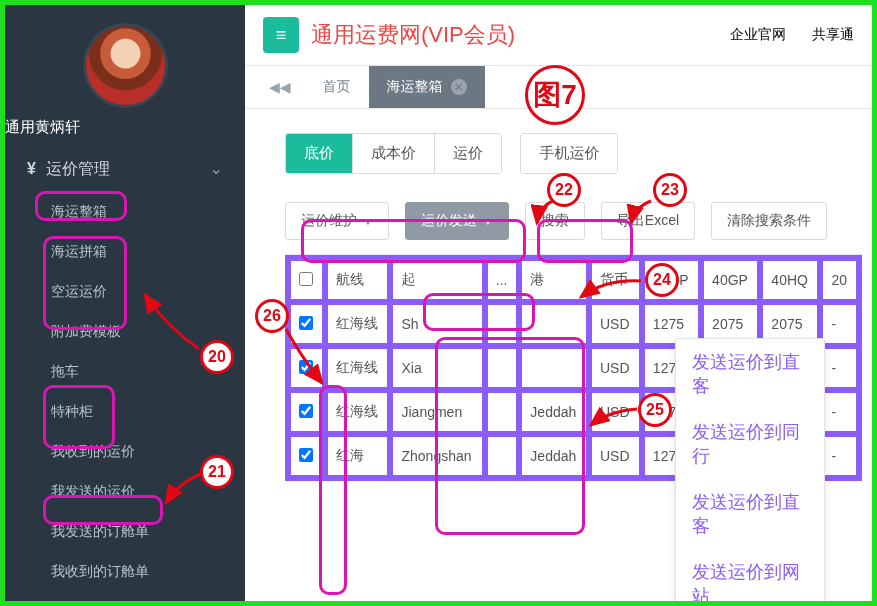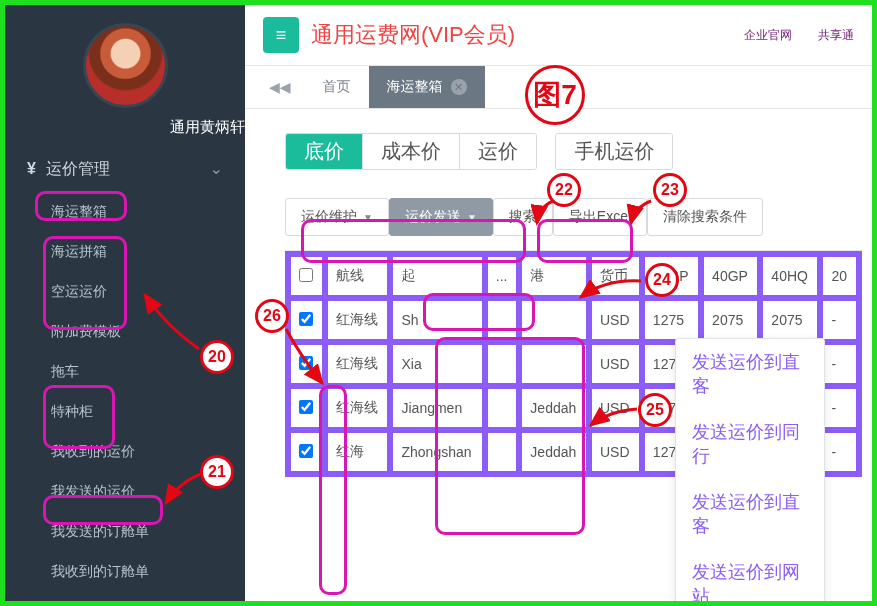--- a/index.html
+++ b/index.html
@@ -1,43 +1,43 @@
 <!DOCTYPE html>
 <html><head>
 <meta charset="utf-8">
 <style>
 *{box-sizing:border-box;margin:0;padding:0;font-family:"Microsoft YaHei",Arial,sans-serif}
 body{width:877px;height:606px;overflow:hidden;border:5px solid #1ee01e;position:relative;background:#fff}
 .page{display:flex;height:100%}
 .sidebar{width:240px;background:#2b3643;color:#b8c3cd;height:100%;overflow:hidden}
-.profile{text-align:right;padding:18px 0 10px}
+.profile{text-align:left;padding:18px 0 10px}
 .avatar{width:85px;height:85px;border-radius:50%;margin:0 auto 10px;background:radial-gradient(circle at 50% 35%,#f4d0b5 0 22%,#c75b3a 24% 38%,#7a2f1a 40% 55%,#b72e2a 58% 100%);border:3px solid #3a4554}
 .uname{color:#fff;font-size:15px}
 .menu-group{padding:12px 22px;display:flex;align-items:flex-start;justify-content:space-between;color:#cfd7df;cursor:pointer}
 .yen{color:#cfd7df;margin-right:10px;font-weight:bold}
 .chev{color:#8a97a3}
 .sub{padding:0}
 .sub li{list-style:none;padding:11px 22px 11px 46px;font-size:14px;color:#b8c3cd;cursor:pointer}
 .main{flex:1;background:#fff;position:relative;overflow:hidden}
 .topbar{display:flex;align-items:center;padding:12px 18px;border-bottom:1px solid #e5e5e5}
 .burger{width:36px;height:36px;background:#1abc9c;border-radius:4px;display:flex;align-items:center;justify-content:center;color:#fff;font-size:18px;margin-right:12px}
 .title{font-size:22px;color:#ef4444}
-.toplinks{margin-left:auto;display:flex;gap:26px;color:#701a75;font-size:12px}
+.toplinks{margin-left:auto;display:flex;gap:26px;color:#000000;font-size:14px}
 .tabs{display:flex;align-items:center;border-bottom:1px solid #e5e5e5;padding:0 10px}
 .tab-back{padding:10px 14px;color:#9aa3ad;font-size:14px}
 .tab{padding:12px 18px;color:#7a848f;font-size:14px;display:flex;align-items:center;gap:8px}
 .tab.active{background:#6b7884;color:#fff}
 .tab.active .x{background:#9aa3ad;color:#6b7884;border-radius:50%;width:16px;height:16px;display:inline-flex;align-items:center;justify-content:center;font-size:11px}
 .content{padding:24px 10px 0 40px}
 .modegroup{display:inline-flex;border:1px solid #d6dadf;border-radius:3px;overflow:hidden;margin-bottom:28px}
-.modegroup button{border:none;background:#fff;padding:4px 18px;font-size:20px;color:#555;border-right:1px solid #d6dadf;cursor:pointer}
+.modegroup button{border:none;background:#fff;padding:10px 18px;font-size:15px;color:#555;border-right:1px solid #d6dadf;cursor:pointer}
 .modegroup button:last-child{border-right:none}
 .modegroup button.on{background:#1abc9c;color:#fff}
 .modegroup.right{margin-left:14px}
-.actions{display:flex;align-items:flex-end;margin-bottom:14px}
+.actions{display:flex;gap:16px;align-items:flex-end;margin-bottom:14px}
 .btn{border:1px solid #d6dadf;background:#fff;padding:9px 15px;font-size:14px;color:#555;border-radius:3px;cursor:pointer;display:inline-flex;align-items:center;gap:6px}
 .btn .car{font-size:10px;color:#888}
 .btn.primary{background:#8f9aa4;border-color:#8f9aa4;color:#fff}
 .tablewrap{border-top:1px solid #e4e6e9}
 table{border-collapse:collapse;width:100%;font-size:14px;color:#555}
 th,td{border:6px solid #8b5cf6;padding:10px 8px;text-align:left;white-space:nowrap;vertical-align:middle}
 th{background:#fff;font-weight:normal;color:#555}
 input[type=checkbox]{width:14px;height:14px}
 .dropdown{position:absolute;left:430px;top:333px;width:150px;background:#fff;border:1px solid #dfe2e6;box-shadow:0 3px 10px rgba(0,0,0,.1);border-radius:3px;z-index:5}
 .dropdown li{list-style:none;padding:11px 16px;font-size:18px;color:#8b5cf6;cursor:pointer}

